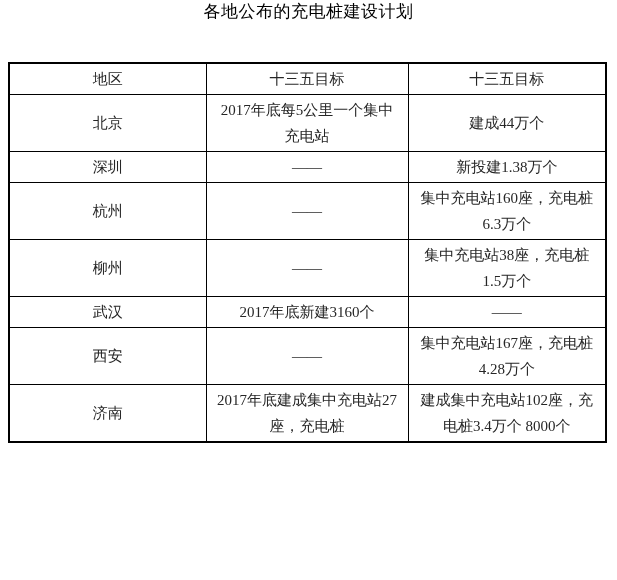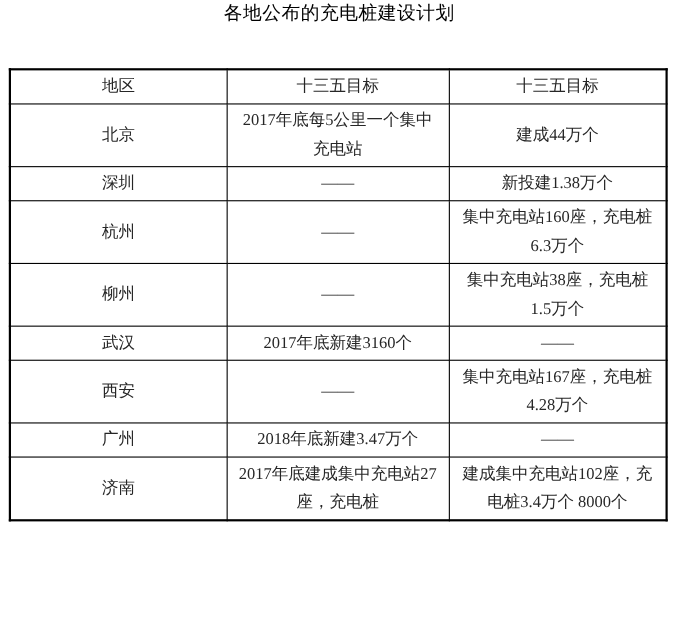--- a/index.html
+++ b/index.html
@@ -100,25 +100,20 @@
     <td>2017年底新建3160个</td>
     <td>——</td>
   </tr>
 
   <tr>
     <td>西安</td>
     <td>——</td>
     <td>集中充电站167座，充电桩4.28万个</td>
   </tr>
 
-  <tr>
-    <td>广州</td>
-    <td>2018年底新建3.47万个</td>
-    <td>——</td>
-  </tr>
 
   <tr>
     <td>济南</td>
     <td>2017年底建成集中充电站27座，充电桩</td>
     <td>建成集中充电站102座，充电桩3.4万个 8000个</td>
   </tr>
 </tbody>
 </table>
 
 </body></html>

